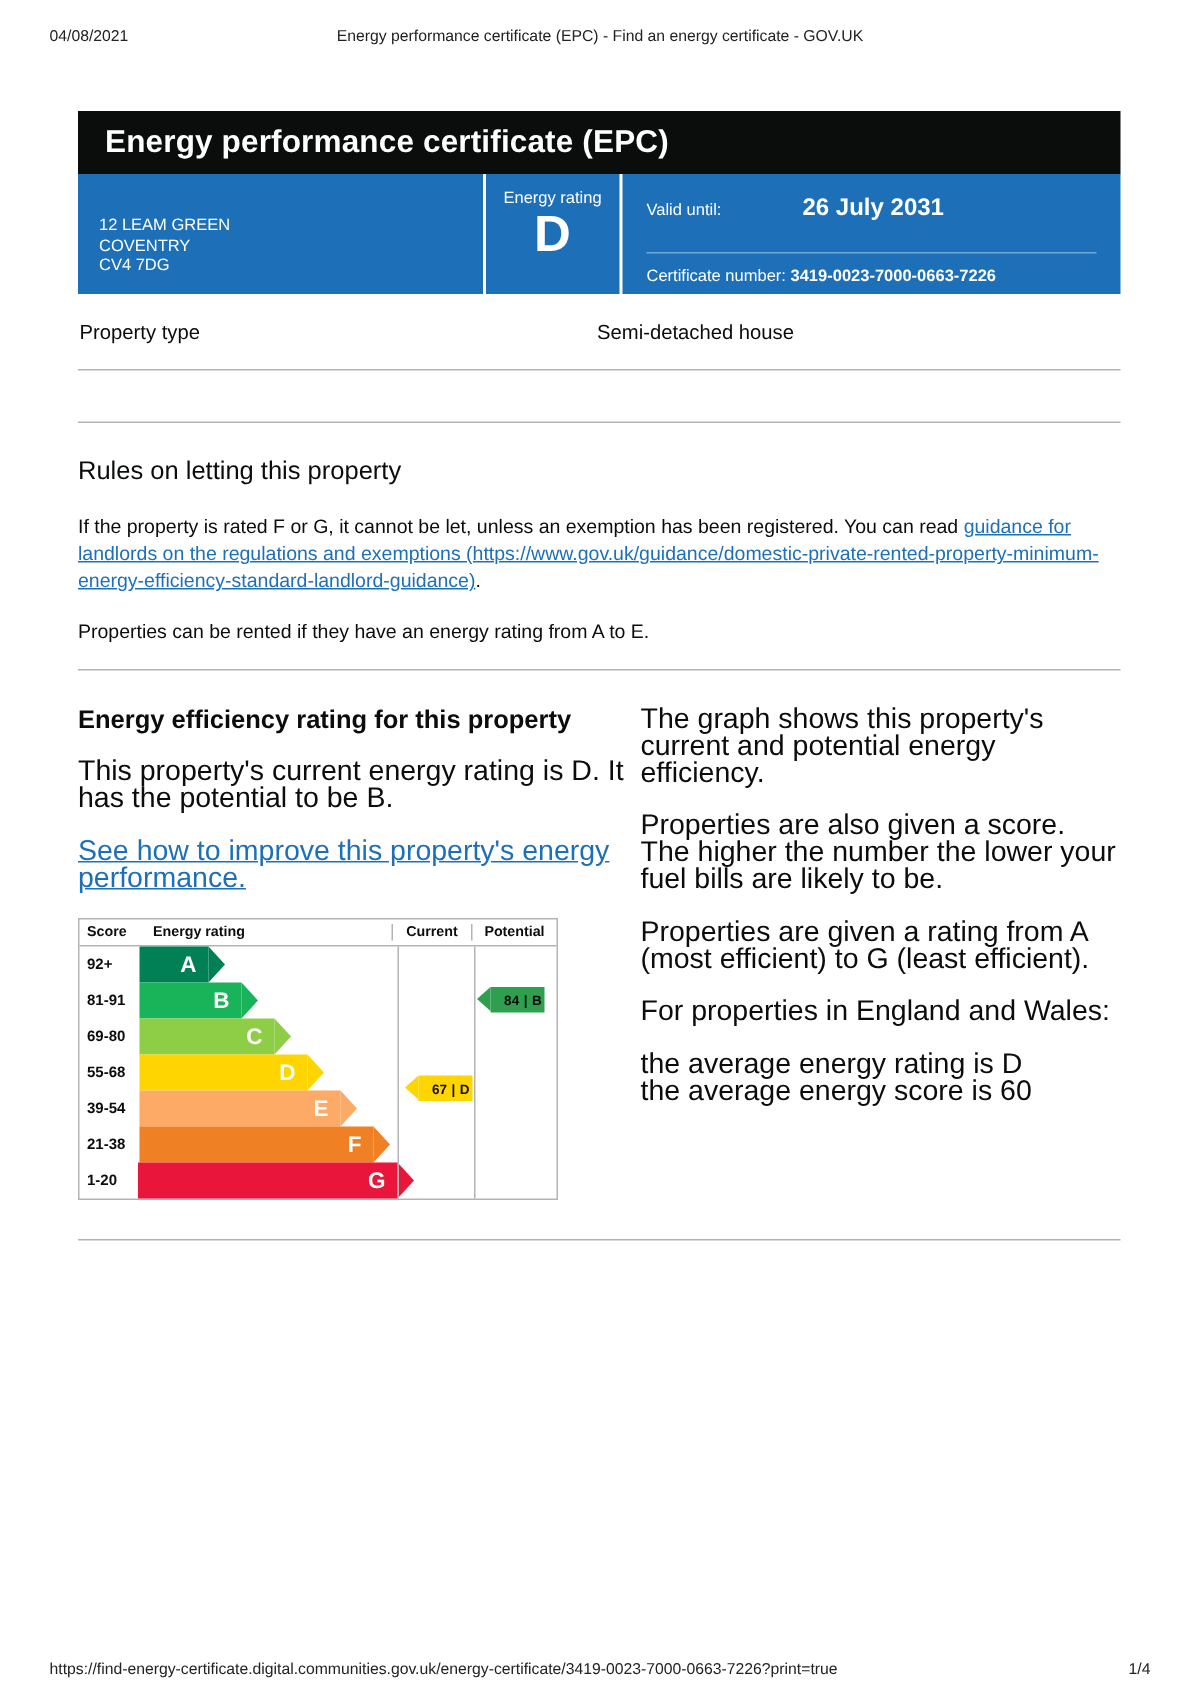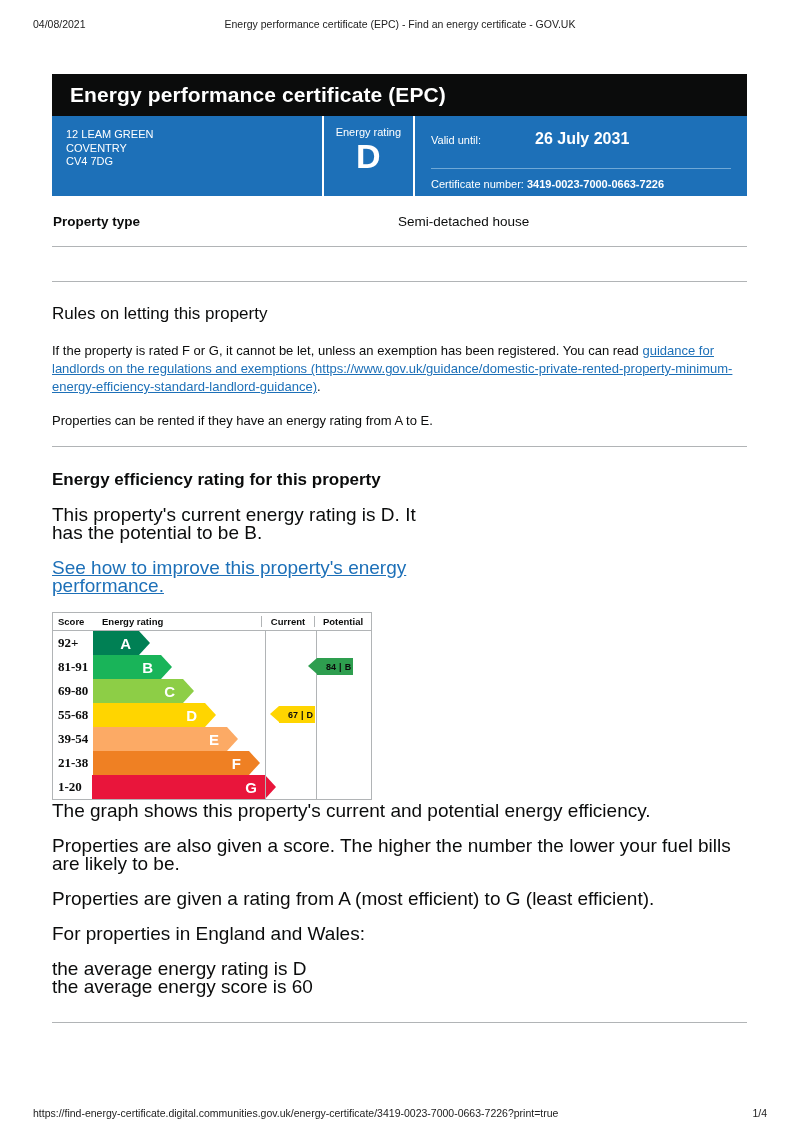--- a/index.html
+++ b/index.html
@@ -90,21 +90,21 @@
   
   .summary {
     display: flex;
     background: #1d70b8;
     color: #ffffff;
     height: 80px;
   }
   .summary .addr {
     width: 288px;
     box-sizing: border-box;
-    padding: 12px 14px;
+    padding: 28px 14px;
     font-size: 11px;
     line-height: 13.5px;
   }
   .summary .rating {
     width: 100px;
     box-sizing: border-box;
     border-left: 2px solid #ffffff;
     border-right: 2px solid #ffffff;
     text-align: center;
     padding-top: 10px;
@@ -140,21 +140,21 @@
   }
   .summary .valid .row2 .v { font-weight: bold; }
 
   
   .detail-row {
     display: flex;
     border-bottom: 1px solid #b1b4b6;
     padding: 18px 0 17px 0;
     font-size: 13.5px;
   }
-  .detail-row .dk { width: 345px; padding-left: 1px; font-weight: bold; }
+  .detail-row .dk { width: 345px; padding-left: 1px; }
   .detail-row .dv { flex: 1; }
   .detail-row.last { border-bottom: 1px solid #b1b4b6; }
 
   .spacer-rule {
     border-bottom: 1px solid #b1b4b6;
     height: 34px;
   }
 
   
   .section {
@@ -176,21 +176,20 @@
   }
   .section-rule {
     border-bottom: 1px solid #b1b4b6;
     margin-top: 14px;
   }
 
   
   .two-col {
     display: flex;
     padding-top: 22px;
-    flex-direction: column;
   }
   .col-left { width: 375px; }
   .col-right { flex: 1; padding-top: 2px; }
   .col-left h2 {
     font-size: 17px;
     margin: 0 0 16px 0;
     line-height: 21px;
     font-weight: bold;
   }
   .col-left p, .col-right p {
@@ -229,24 +228,23 @@
     height: 24px;
     display: flex;
     align-items: stretch;
   }
   .bar-score {
     width: 40px;
     display: flex;
     align-items: center;
     padding-left: 5px;
     box-sizing: border-box;
-    font-size: 13px;
+    font-size: 10px;
     font-weight: bold;
     color: #0b0c0c;
-    font-family: Liberation Serif, serif;
   }
   .bar-band {
     position: relative;
     color: #ffffff;
     font-weight: bold;
     font-size: 15px;
     display: flex;
     align-items: center;
     justify-content: flex-end;
     padding-right: 8px;
@@ -289,21 +287,21 @@
   }
   .marker.cur {
     background: #ffd500;
     color: #ffd500;
     left: 13px;
     width: 36px;
   }
   .marker.pot {
     background: #2e9e4f;
     color: #2e9e4f;
-    left: 0;
+    left: 10px;
     width: 36px;
   }
   .marker span { color: #0b0c0c; }
 
   .bottom-rule {
     border-bottom: 1px solid #b1b4b6;
     margin-top: 26px;
   }
 </style>
 </head>
@@ -409,21 +407,21 @@
                   </div>
               </div>
               <div class="bar-row">
                 <div class="bar-score">1-20</div>
                 <div class="bar-band" style="width:178px;background:#e9153b;color:#e9153b;">
                     <span style="color:#fff">G</span>
                   </div>
               </div>
             </div>
             <div class="epc-cur">
-              <div class="marker cur" style="top:75px;">
+              <div class="marker cur" style="top:86px;">
                 <span class="mnum">67</span>
                 <span class="msep">|</span>
                 <span>D</span>
               </div>
             </div>
             <div class="epc-pot">
               <div class="marker pot" style="top:27px;">
                 <span class="mnum">84</span>
                 <span class="msep">|</span>
                 <span>B</span>

